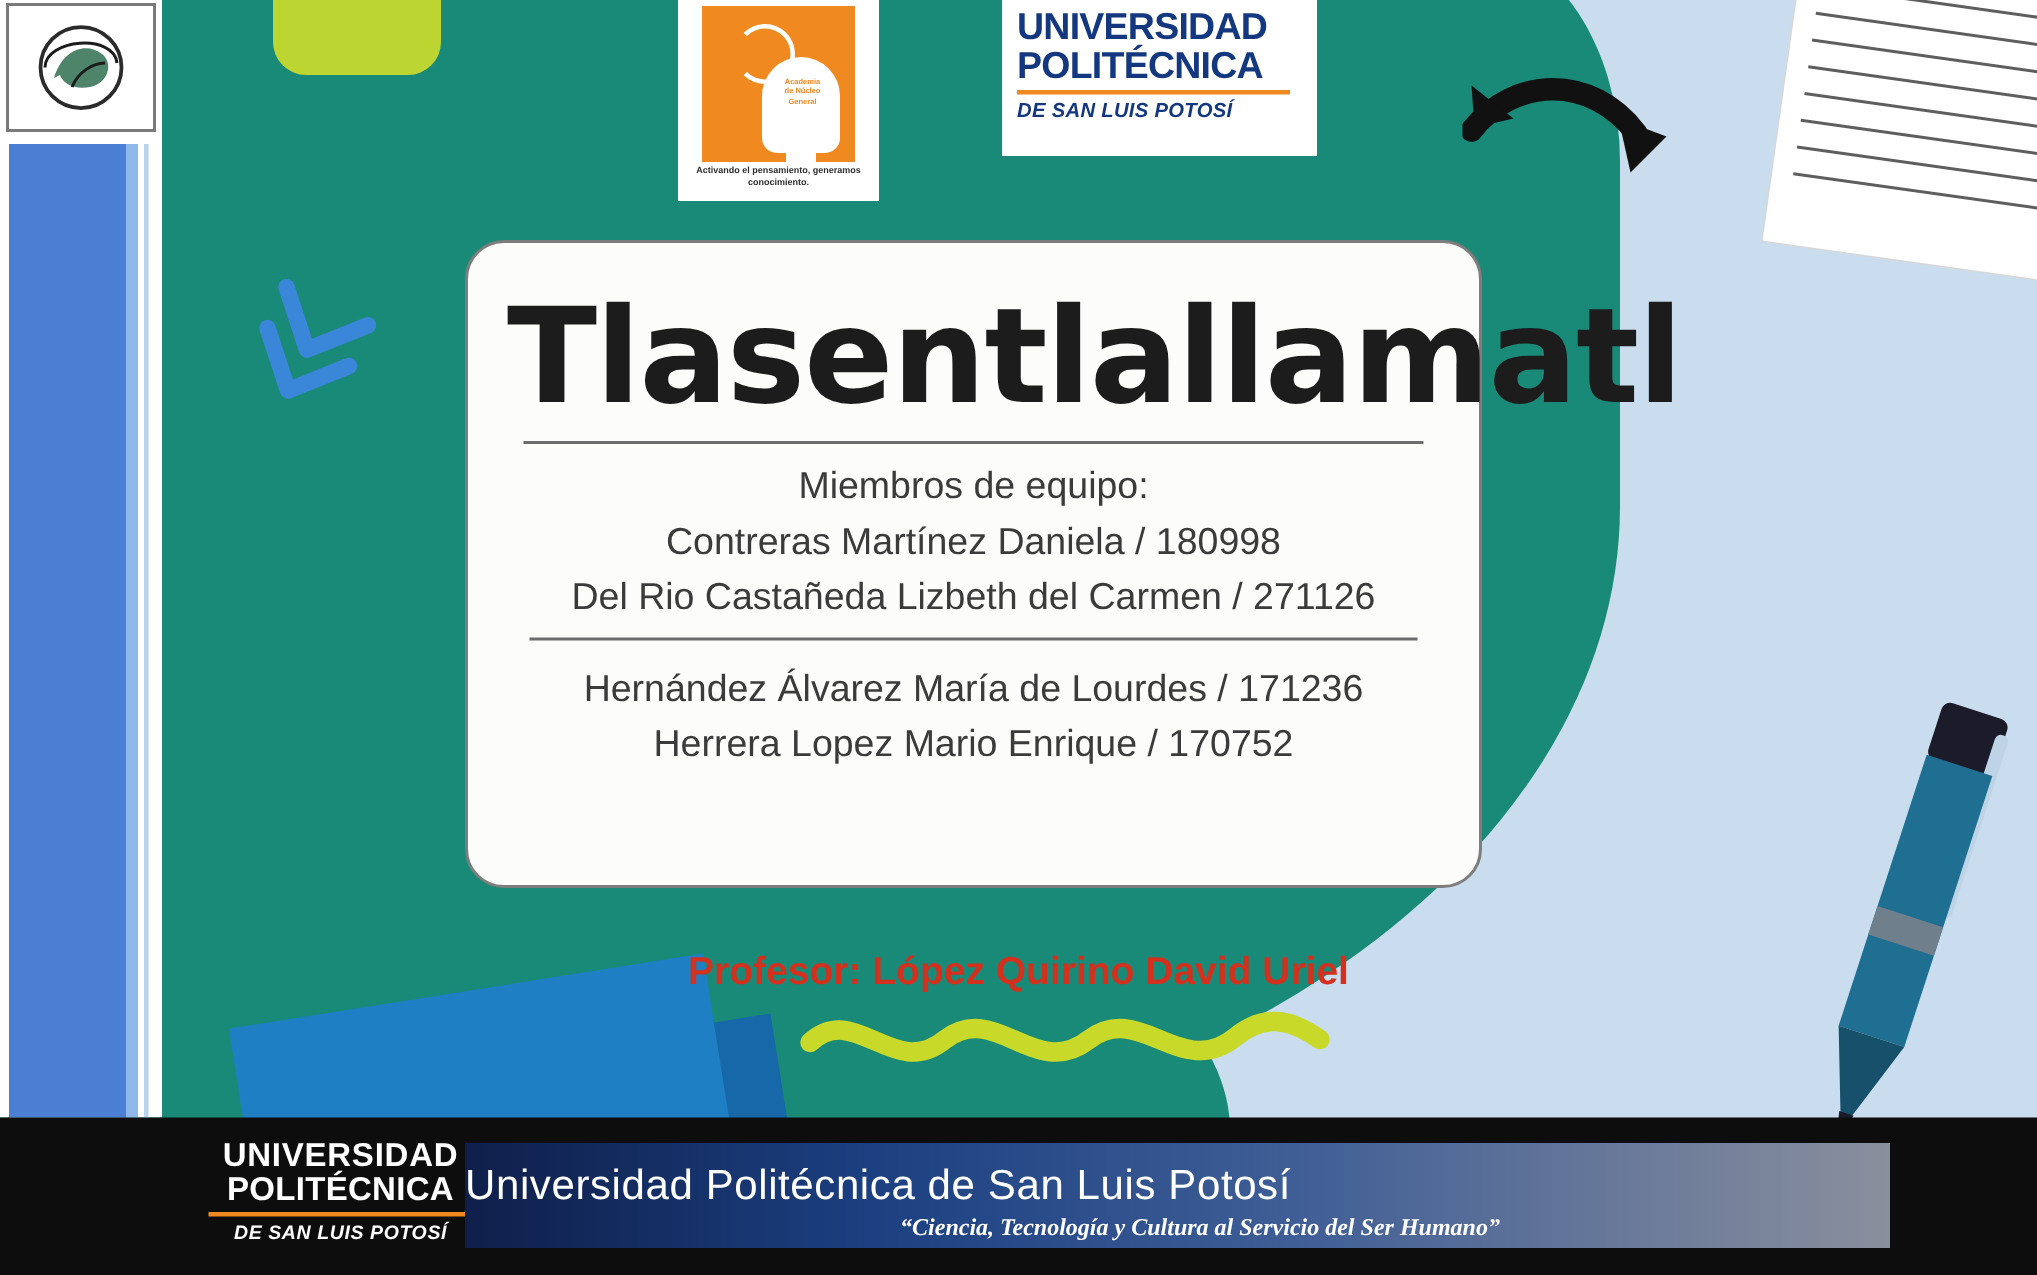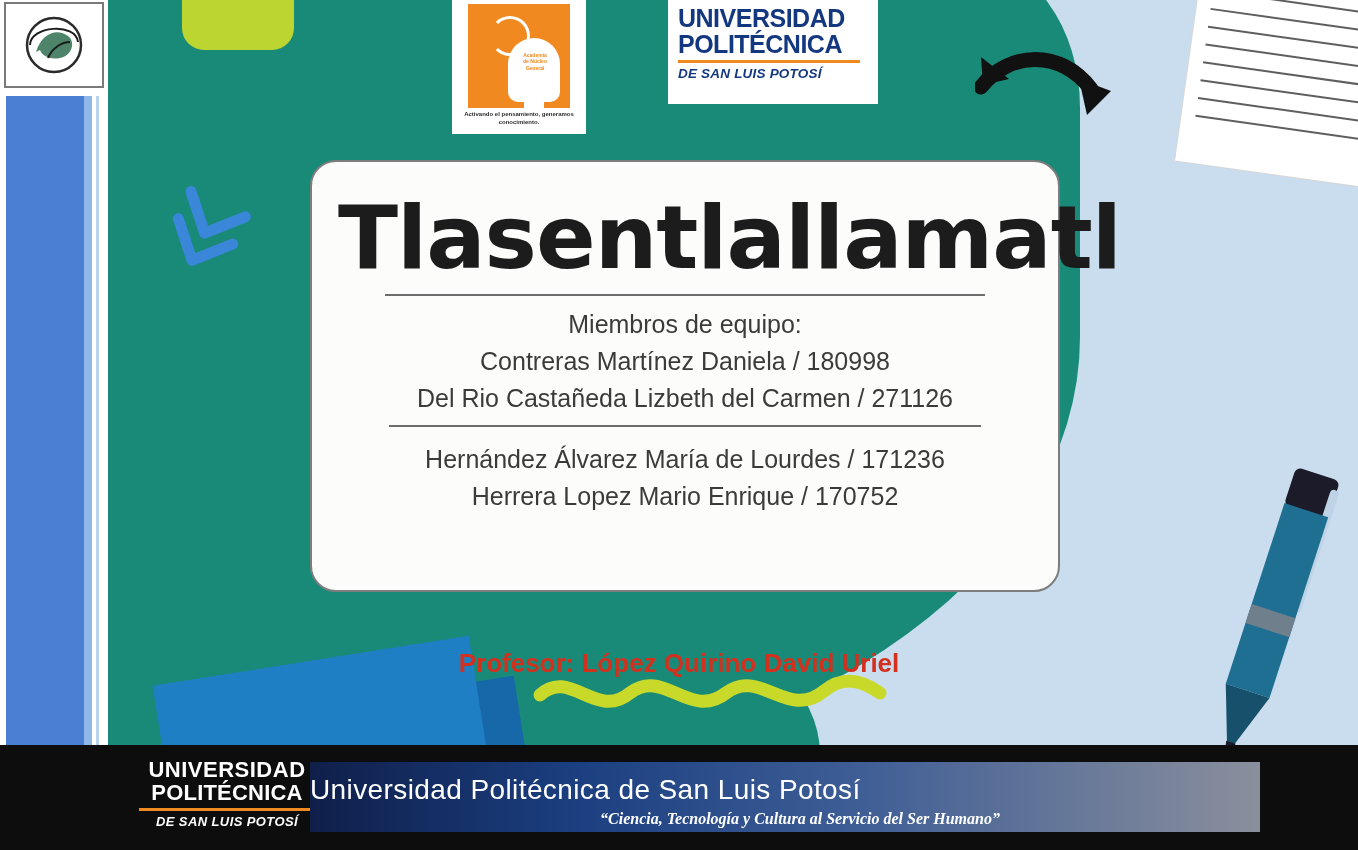--- a/index.html
+++ b/index.html
@@ -279,21 +279,21 @@
     font-style: italic;
     color: #14387f;
     letter-spacing: 0.2px;
   }
 
   
   .card {
     position: absolute;
     left: 310px;
     top: 160px;
-    width: 750px;
+    width: 678px;
     height: 432px;
     background: #fcfcfa;
     border: 2px solid #7d7d7d;
     border-radius: 26px;
     box-sizing: border-box;
     padding: 22px 26px 0 26px;
   }
   .title {
     font-family: "DejaVu Sans", sans-serif;
     font-size: 88px;
@@ -335,21 +335,20 @@
   .professor {
     position: absolute;
     left: 0;
     right: 0;
     top: 632px;
     text-align: center;
     font-size: 26px;
     font-weight: bold;
     color: #d4301e;
     font-family: "Liberation Sans", sans-serif;
-    margin-top: 16px;
   }
   .squiggle {
     position: absolute;
     left: 530px;
     top: 665px;
     width: 360px;
     height: 60px;
   }
 
   

